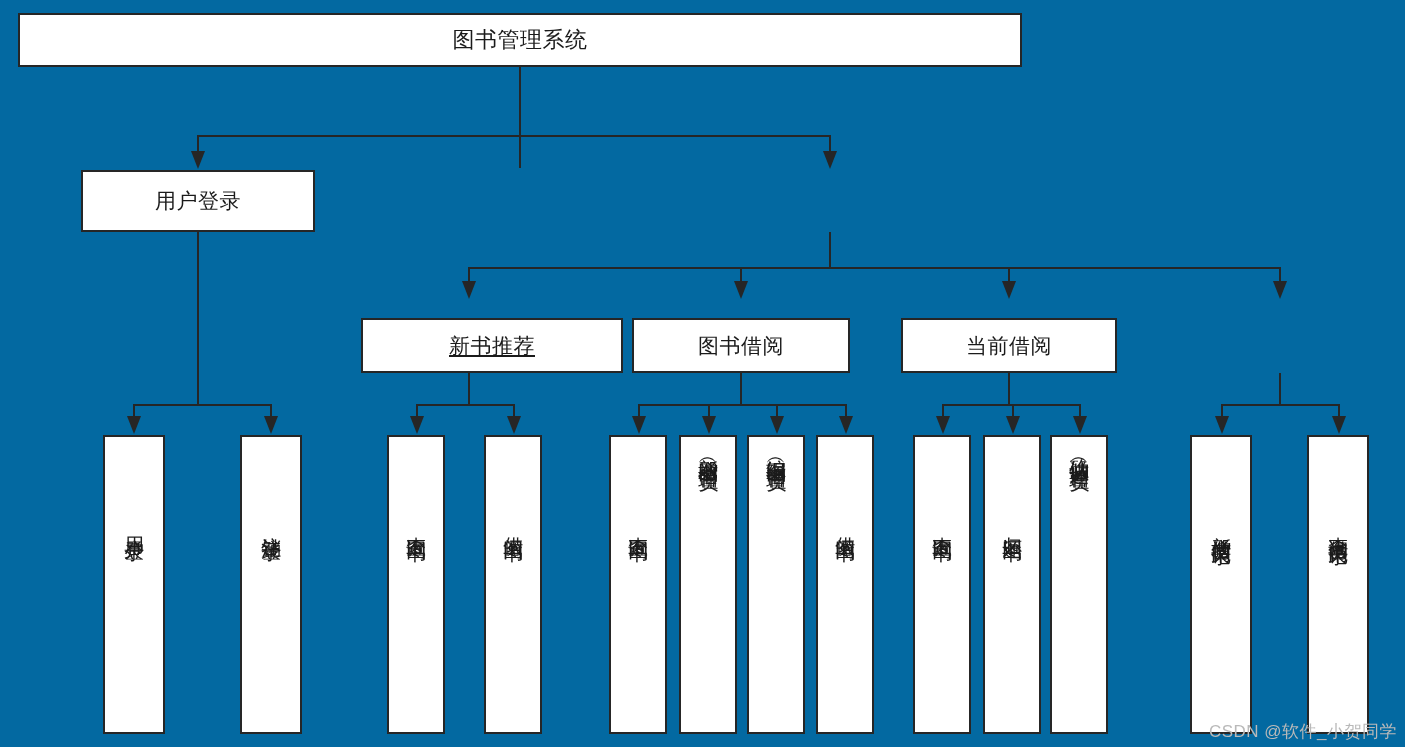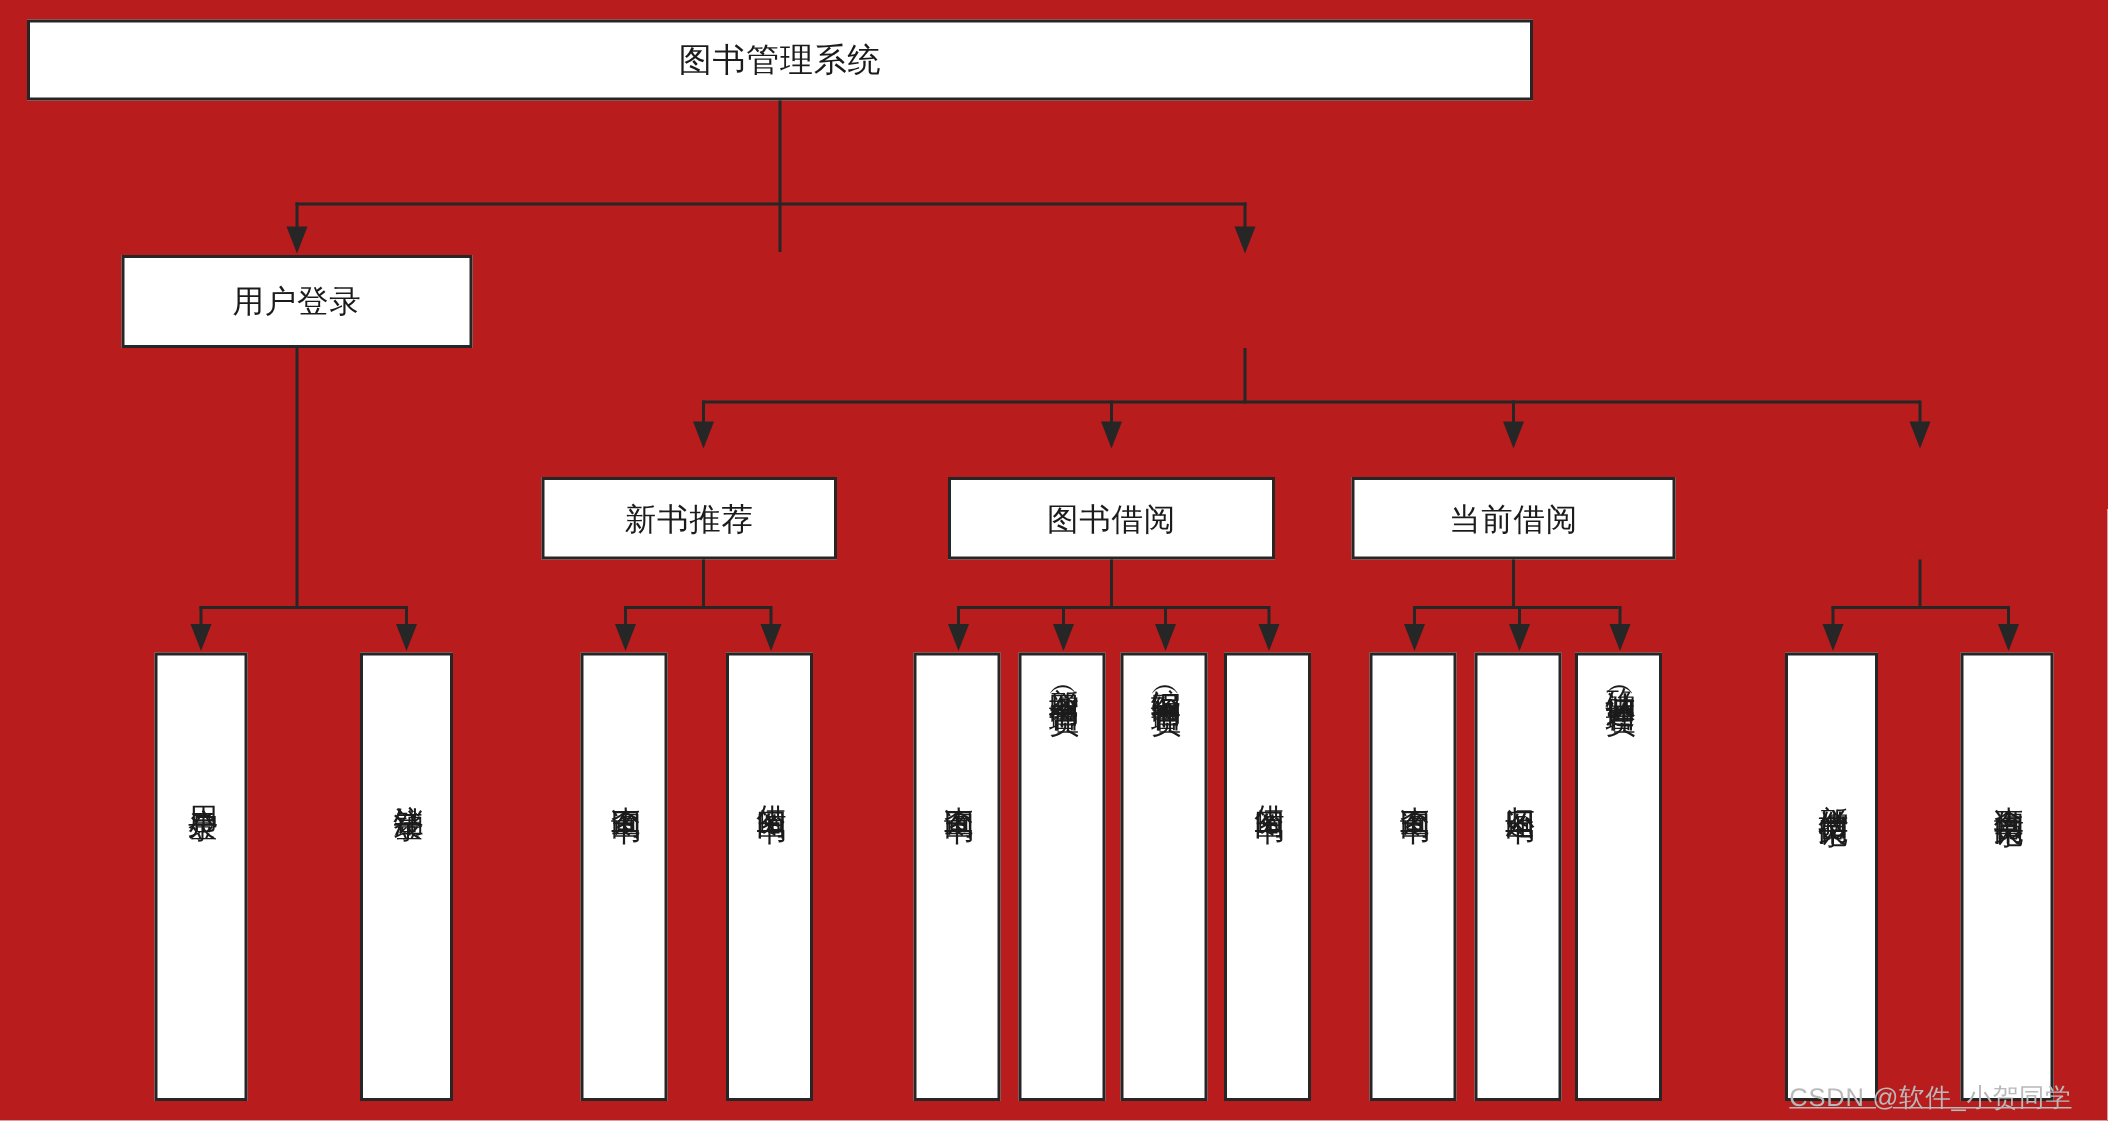--- a/index.html
+++ b/index.html
@@ -7,21 +7,21 @@
     padding: 0;
     background: #ffffff;
   }
   body {
     font-family: "Liberation Sans", "DejaVu Sans", sans-serif;
   }
   #canvas {
     position: relative;
     width: 1405px;
     height: 747px;
-    background: #b91c1c;
+    background: #0369a1;
     overflow: hidden;
   }
 
   
   .node {
     position: absolute;
     box-sizing: border-box;
     background: #ffffff;
     border: 2px solid #262626;
     display: flex;
@@ -71,27 +71,26 @@
     position: absolute;
     width: 0;
     height: 0;
     border-left: 7px solid transparent;
     border-right: 7px solid transparent;
     border-top: 18px solid #262626;
   }
 
   .watermark {
     position: absolute;
-    right: 24px;
+    right: 8px;
     bottom: 4px;
     font-size: 17px;
     color: #b9b9b9;
     white-space: nowrap;
     letter-spacing: 0.5px;
-    text-decoration: underline;
   }
 </style>
 </head>
 <body>
 
 <div id="canvas">
 
   <div class="node root" style="left:18px; top:13px; width:1004px; height:54px;">
     <span>图书管理系统</span>
   </div>
@@ -120,21 +119,21 @@
   <div class="hline" style="left:468px; top:267px; width:812px;"></div>
   <div class="vline" style="left:468px; top:267px; height:16px;"></div>
   <div class="arrow" style="left:462px; top:281px;"></div>
   <div class="vline" style="left:740px; top:267px; height:16px;"></div>
   <div class="arrow" style="left:734px; top:281px;"></div>
   <div class="vline" style="left:1008px; top:267px; height:16px;"></div>
   <div class="arrow" style="left:1002px; top:281px;"></div>
   <div class="vline" style="left:1279px; top:267px; height:16px;"></div>
   <div class="arrow" style="left:1273px; top:281px;"></div>
 
-  <div class="node lvl3" style="left:361px; top:318px; width:197px; height:55px;">
+  <div class="node lvl3" style="left:361px; top:318px; width:262px; height:55px;text-decoration:underline;">
     <span>新书推荐</span>
   </div>
   <div class="node lvl3" style="left:632px; top:318px; width:218px; height:55px;">
     <span>图书借阅</span>
   </div>
   <div class="node lvl3" style="left:901px; top:318px; width:216px; height:55px;">
     <span>当前借阅</span>
   </div>
 
   <div class="vline" style="left:468px; top:373px; height:32px;"></div>

